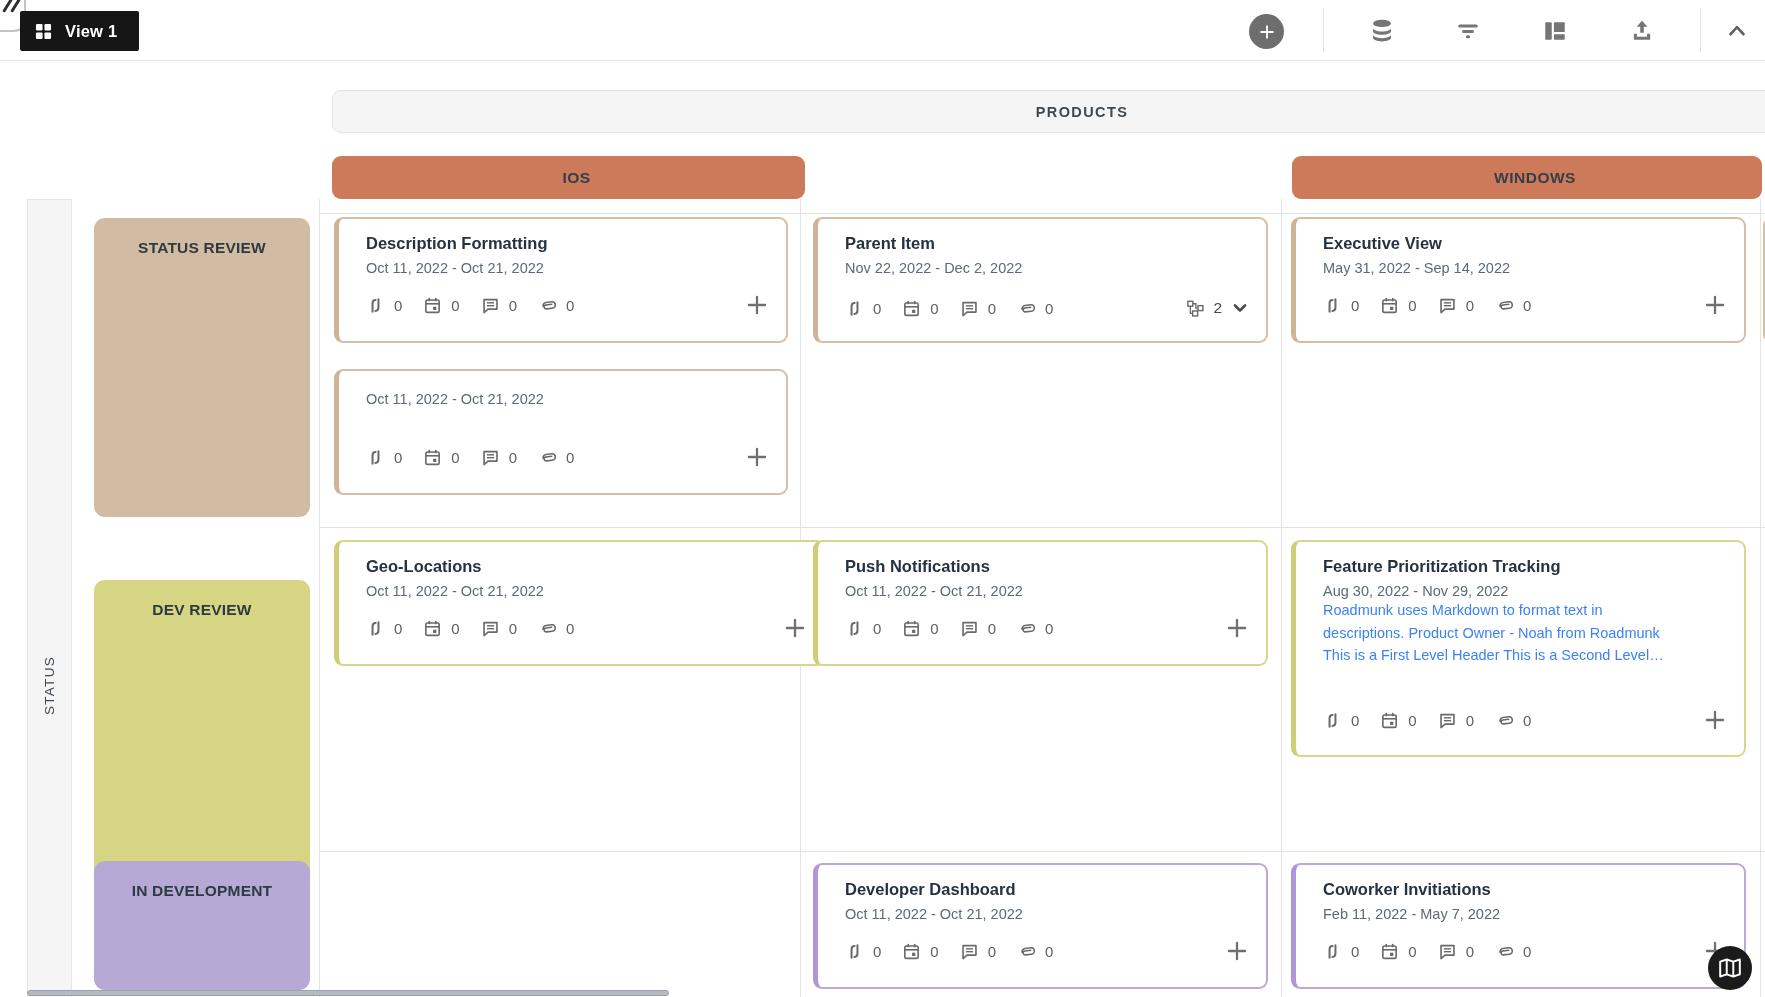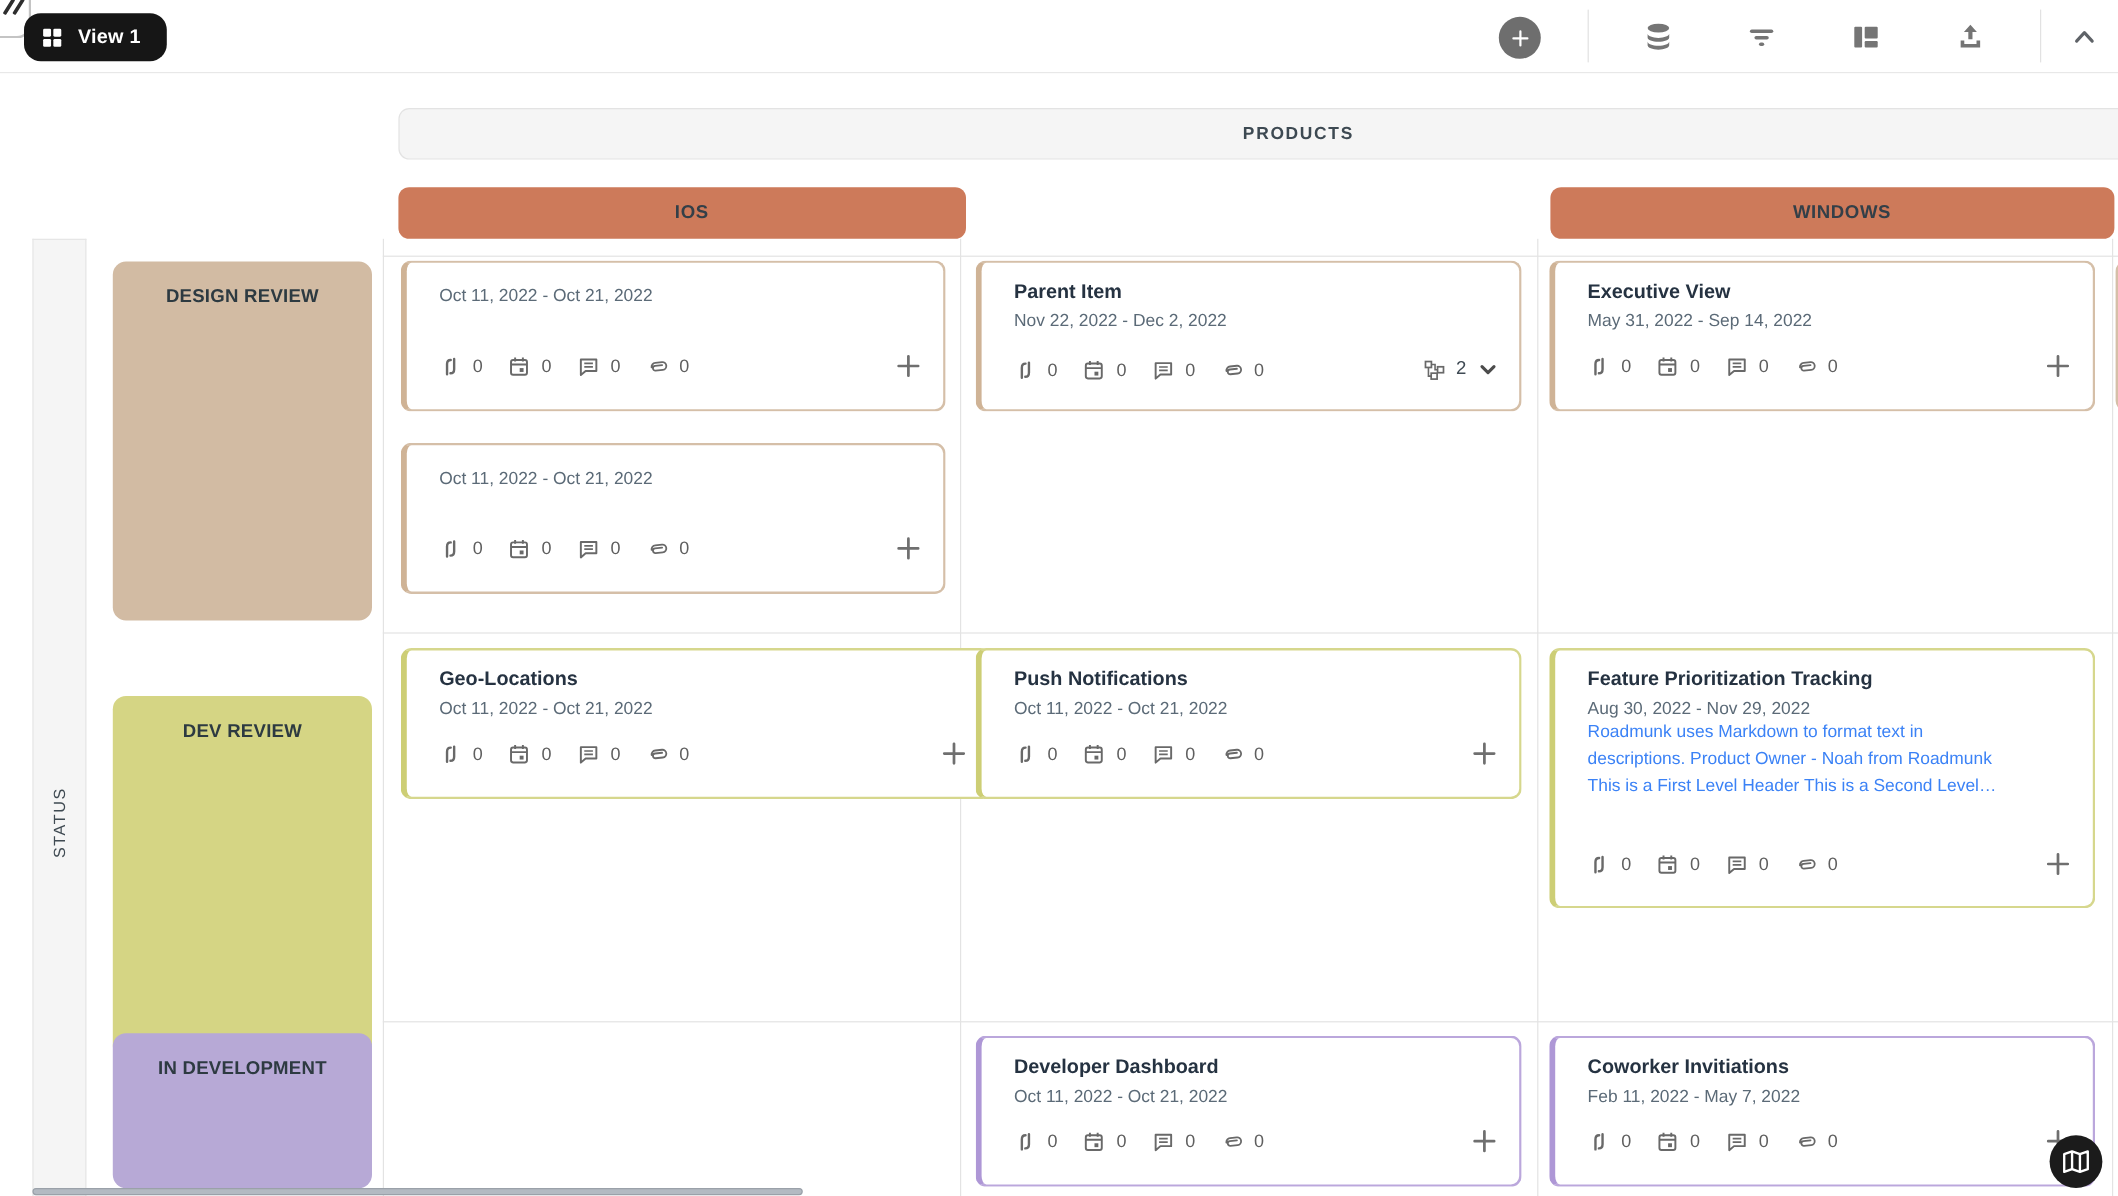--- a/index.html
+++ b/index.html
@@ -9,21 +9,21 @@
   
   .topbar{position:absolute;left:0;top:0;width:1765px;height:60px;background:#fff;
           border-bottom:1px solid #e8e8e8;z-index:50;}
   .corner-tab{position:absolute;left:0;top:0;width:24px;height:30px;
           border-right:2px solid #c4c4c4;border-bottom:2px solid #c4c4c4;
           border-bottom-right-radius:12px;background:#fff;overflow:hidden;cursor:pointer;}
   .corner-tab .slash{position:absolute;top:-2px;width:3px;height:15px;background:#2e2e2e;
           transform:rotate(32deg);border-radius:1px;}
   .corner-tab .slash.s1{left:6px}.corner-tab .slash.s2{left:14px}
   .view-btn{position:absolute;left:20px;top:11px;height:40px;padding:0 22px 0 15px;
-          background:#161616;border:none;border-radius:14px;display:flex;align-items:center;
+          background:#161616;border:none;border-radius:2px;display:flex;align-items:center;
           gap:13px;cursor:pointer;}
   .view-btn span{color:#fff;font-size:16.5px;font-weight:700;letter-spacing:.2px;}
   .add-btn{position:absolute;left:1249px;top:14px;width:35px;height:35px;border-radius:50%;
           background:#6e6e6e;border:none;display:flex;align-items:center;justify-content:center;cursor:pointer;}
   .tb-divider{position:absolute;top:8px;width:1px;height:44px;background:#e2e2e2;}
   .tb-divider.d1{left:1323px}.tb-divider.d2{left:1700px}
   .tb-icon{position:absolute;top:17px;width:28px;height:28px;background:none;border:none;
           padding:0;display:flex;align-items:center;justify-content:center;cursor:pointer;}
   .tb-icon.i-db{left:1368px}.tb-icon.i-filter{left:1454px}.tb-icon.i-layout{left:1541px}
   .tb-icon.i-upload{left:1628px}.tb-icon.i-chev{left:1723px}
@@ -206,30 +206,31 @@
   <div class="hline h0"></div>
   <div class="hline h1"></div>
   <div class="hline h2"></div>
 
   <div class="gutter"></div>
   <div class="status-label">
     <span>STATUS</span>
   </div>
 
   <div class="rowlab r1">
-    <span>DESIGN REVIEW</span>
+    <span>STATUS REVIEW</span>
   </div>
   <div class="rowlab r2">
     <span>DEV REVIEW</span>
   </div>
   <div class="rowlab r3">
     <span>IN DEVELOPMENT</span>
   </div>
 
   <div class="card b-tan" style="left:334px;top:217px;width:454px;height:126px">
+    <div class="c-title">Description Formatting</div>
     <div class="c-dates">Oct 11, 2022 - Oct 21, 2022</div>
     <div class="c-meta">
       <span class="pair">
           <svg class="mi">
             <use href="#i-keydates"></use>
           </svg>
           <span class="cnt">0</span>
         </span>
       <span class="pair">
           <svg class="mi">

